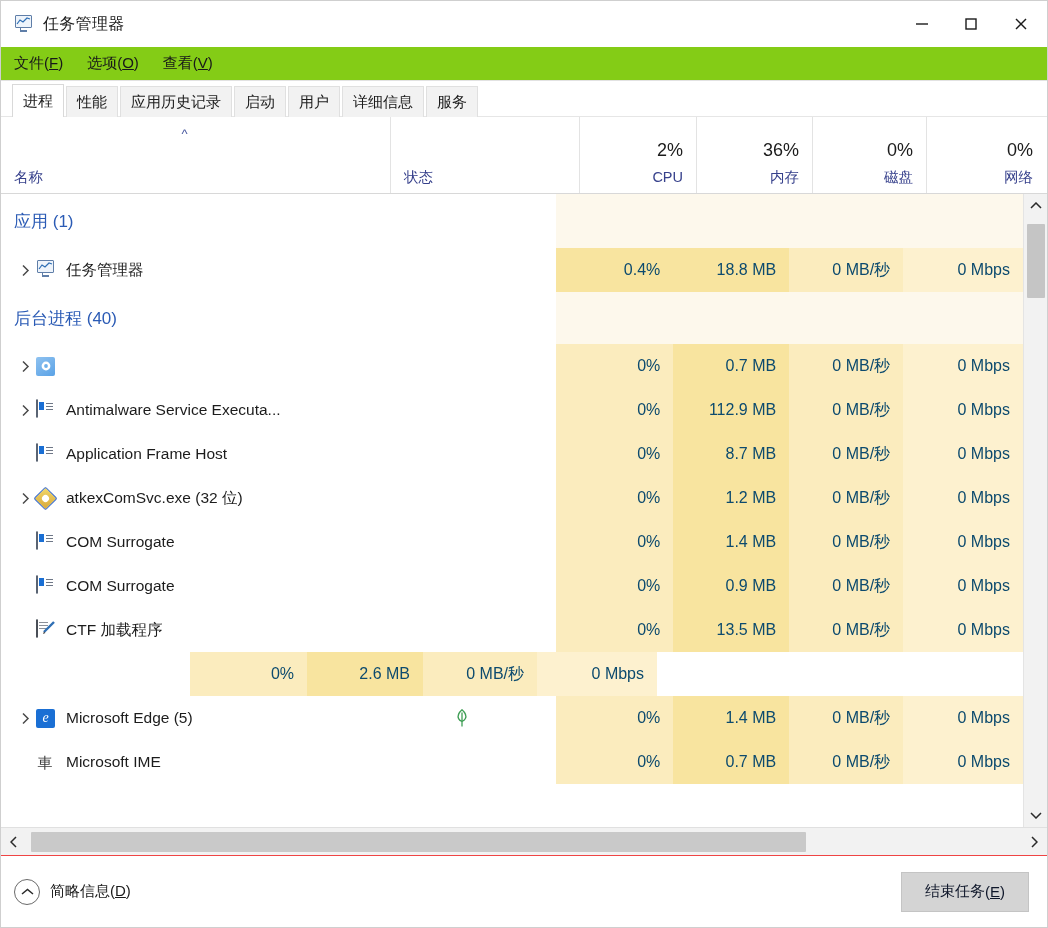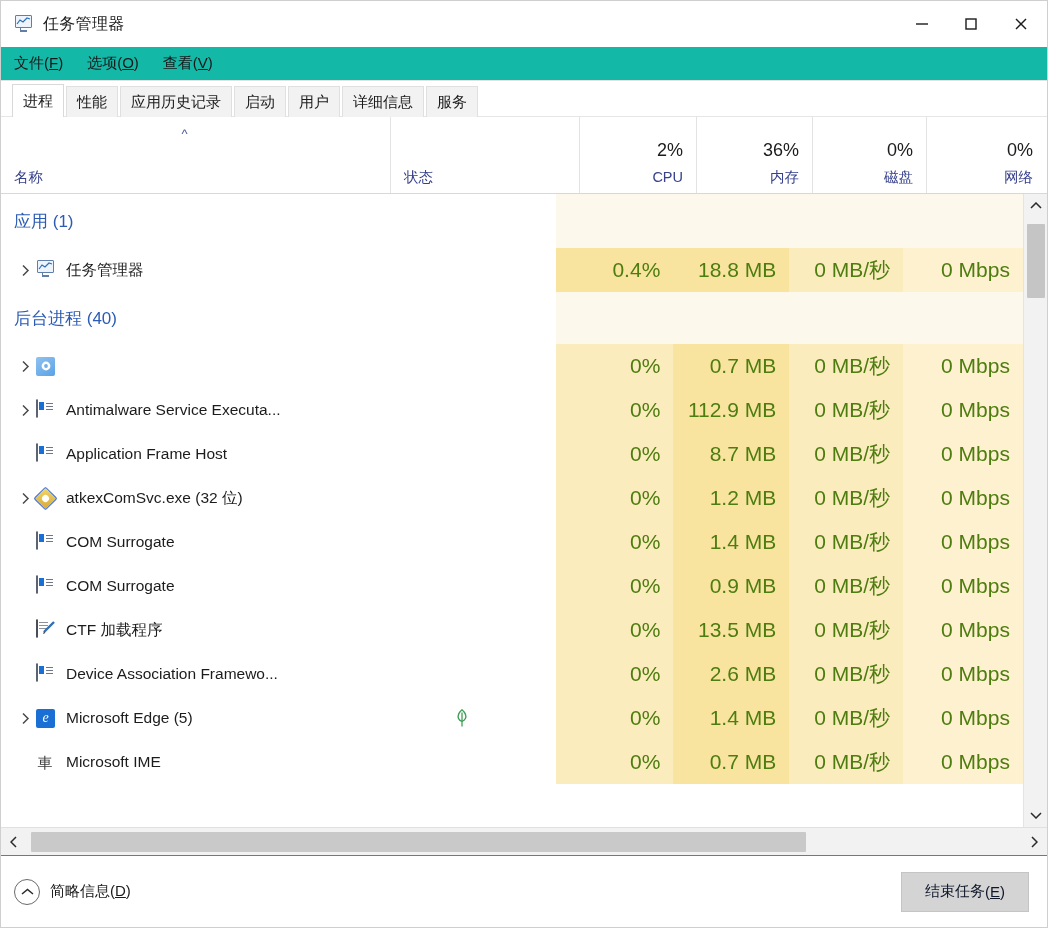--- a/index.html
+++ b/index.html
@@ -45,21 +45,21 @@
     background: transparent; cursor: default;
   }
   .winbtn:last-child { width: 52px; }
   .winbtn svg { display: block; }
 
   
   .menubar {
     height: 34px; flex: 0 0 34px;
     display: flex; align-items: center;
     padding-left: 13px; gap: 24px;
-    background: #14b8a6;
+    background: #84cc16;
     border-bottom: 1px solid #e2e2e2;
   }
   .menuitem { font-size: 15px; color: #18181a; cursor: default; white-space: nowrap; }
   .menuitem .mn { text-decoration: underline; }
 
   
   .tabstrip {
     height: 36px; flex: 0 0 36px;
     display: flex; align-items: flex-end;
     padding-left: 11px;
@@ -134,21 +134,21 @@
   .row.group.first { height: 54px; }
 
   .c { height: 100%; display: flex; align-items: center; overflow: hidden; }
   .c-name   { width: 367px; padding-left: 13px; }
   .c-status { width: 189px; display: flex; align-items: center; justify-content: center; }
   .c-cpu    { width: 117px; justify-content: flex-end; padding-right: 13px; }
   .c-mem    { width: 116px; justify-content: flex-end; padding-right: 13px; }
   .c-disk   { width: 114px; justify-content: flex-end; padding-right: 13px; }
   .c-net    { width: 120px; justify-content: flex-end; padding-right: 13px; }
 
-  .cellval { font-size: 21px; color: #4d7c0f; white-space: nowrap; }
+  .cellval { font-size: 16px; color: #0c4a6e; white-space: nowrap; }
 
   
   .h0 { background: #fdf8ec; }
   .h1 { background: #fdf1cf; }
   .h2 { background: #fbecbe; }
   .h3 { background: #f8e49f; }
 
   .grouplabel { font-size: 17px; color: #2b5bb5; white-space: nowrap; }
 
   .chev {
@@ -582,25 +582,20 @@
             <span class="cellval">13.5 MB</span>
           </div>
           <div class="c c-disk h2">
             <span class="cellval">0 MB/秒</span>
           </div>
           <div class="c c-net h1">
             <span class="cellval">0 Mbps</span>
           </div>
         </div>
         <div class="row">
-          <div class="c c-name">
-            <span class="chev"></span>
-            <span class="picon"><span class="ico-card"></span></span>
-            <span class="pname">Device Association Framewo...</span>
-          </div>
           <div class="c c-status"></div>
           <div class="c c-cpu h2">
             <span class="cellval">0%</span>
           </div>
           <div class="c c-mem h3">
             <span class="cellval">2.6 MB</span>
           </div>
           <div class="c c-disk h2">
             <span class="cellval">0 MB/秒</span>
           </div>

